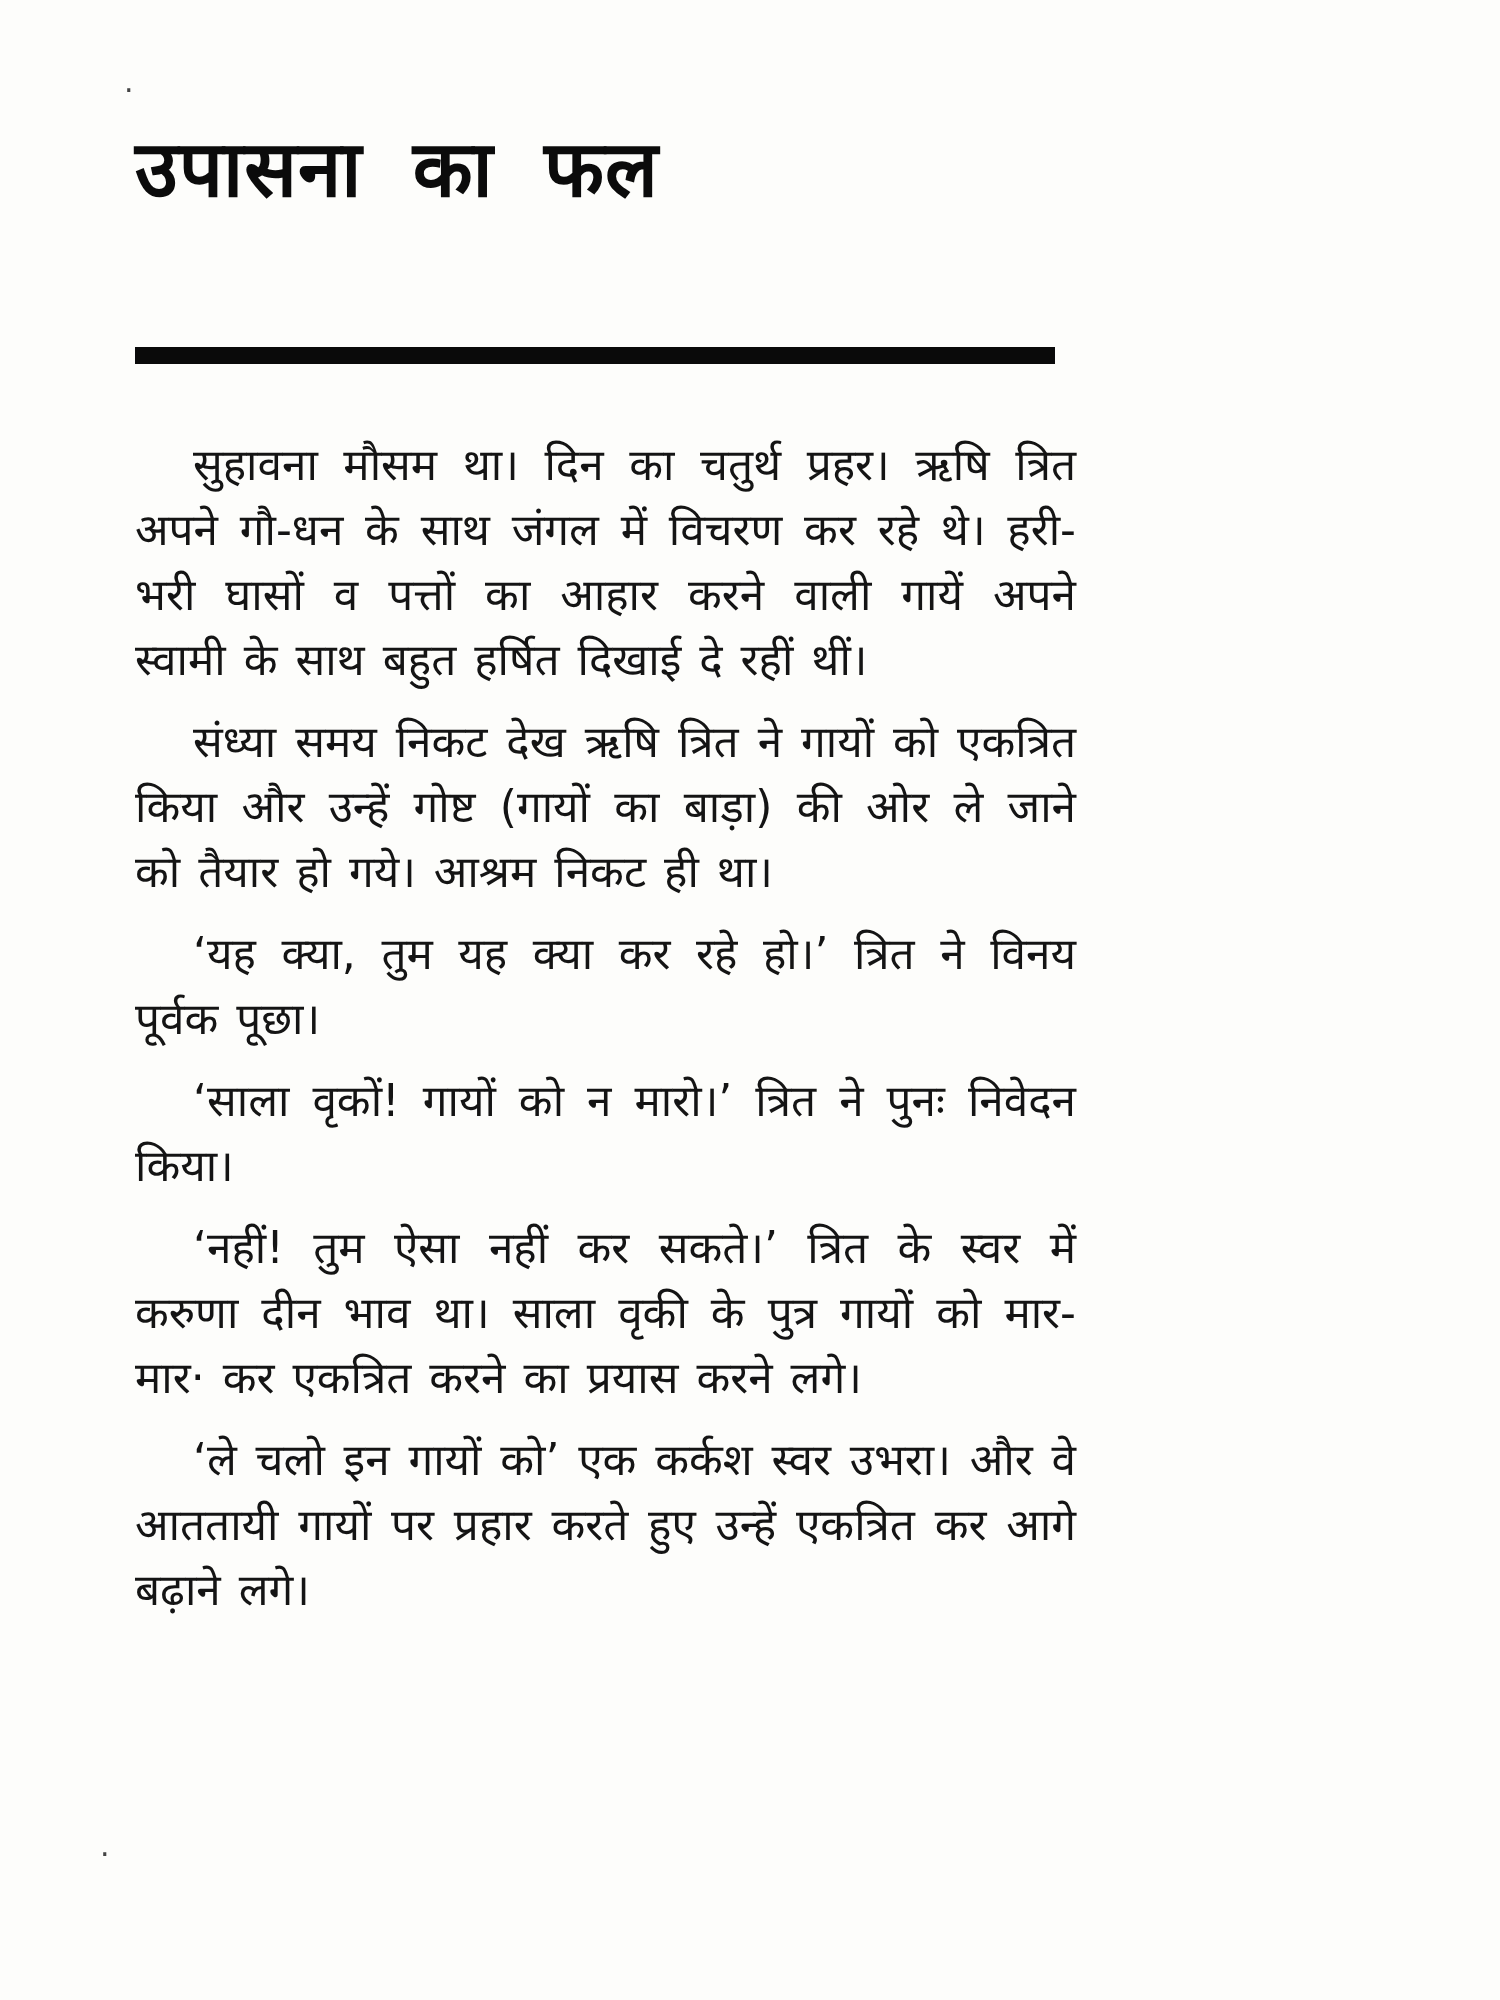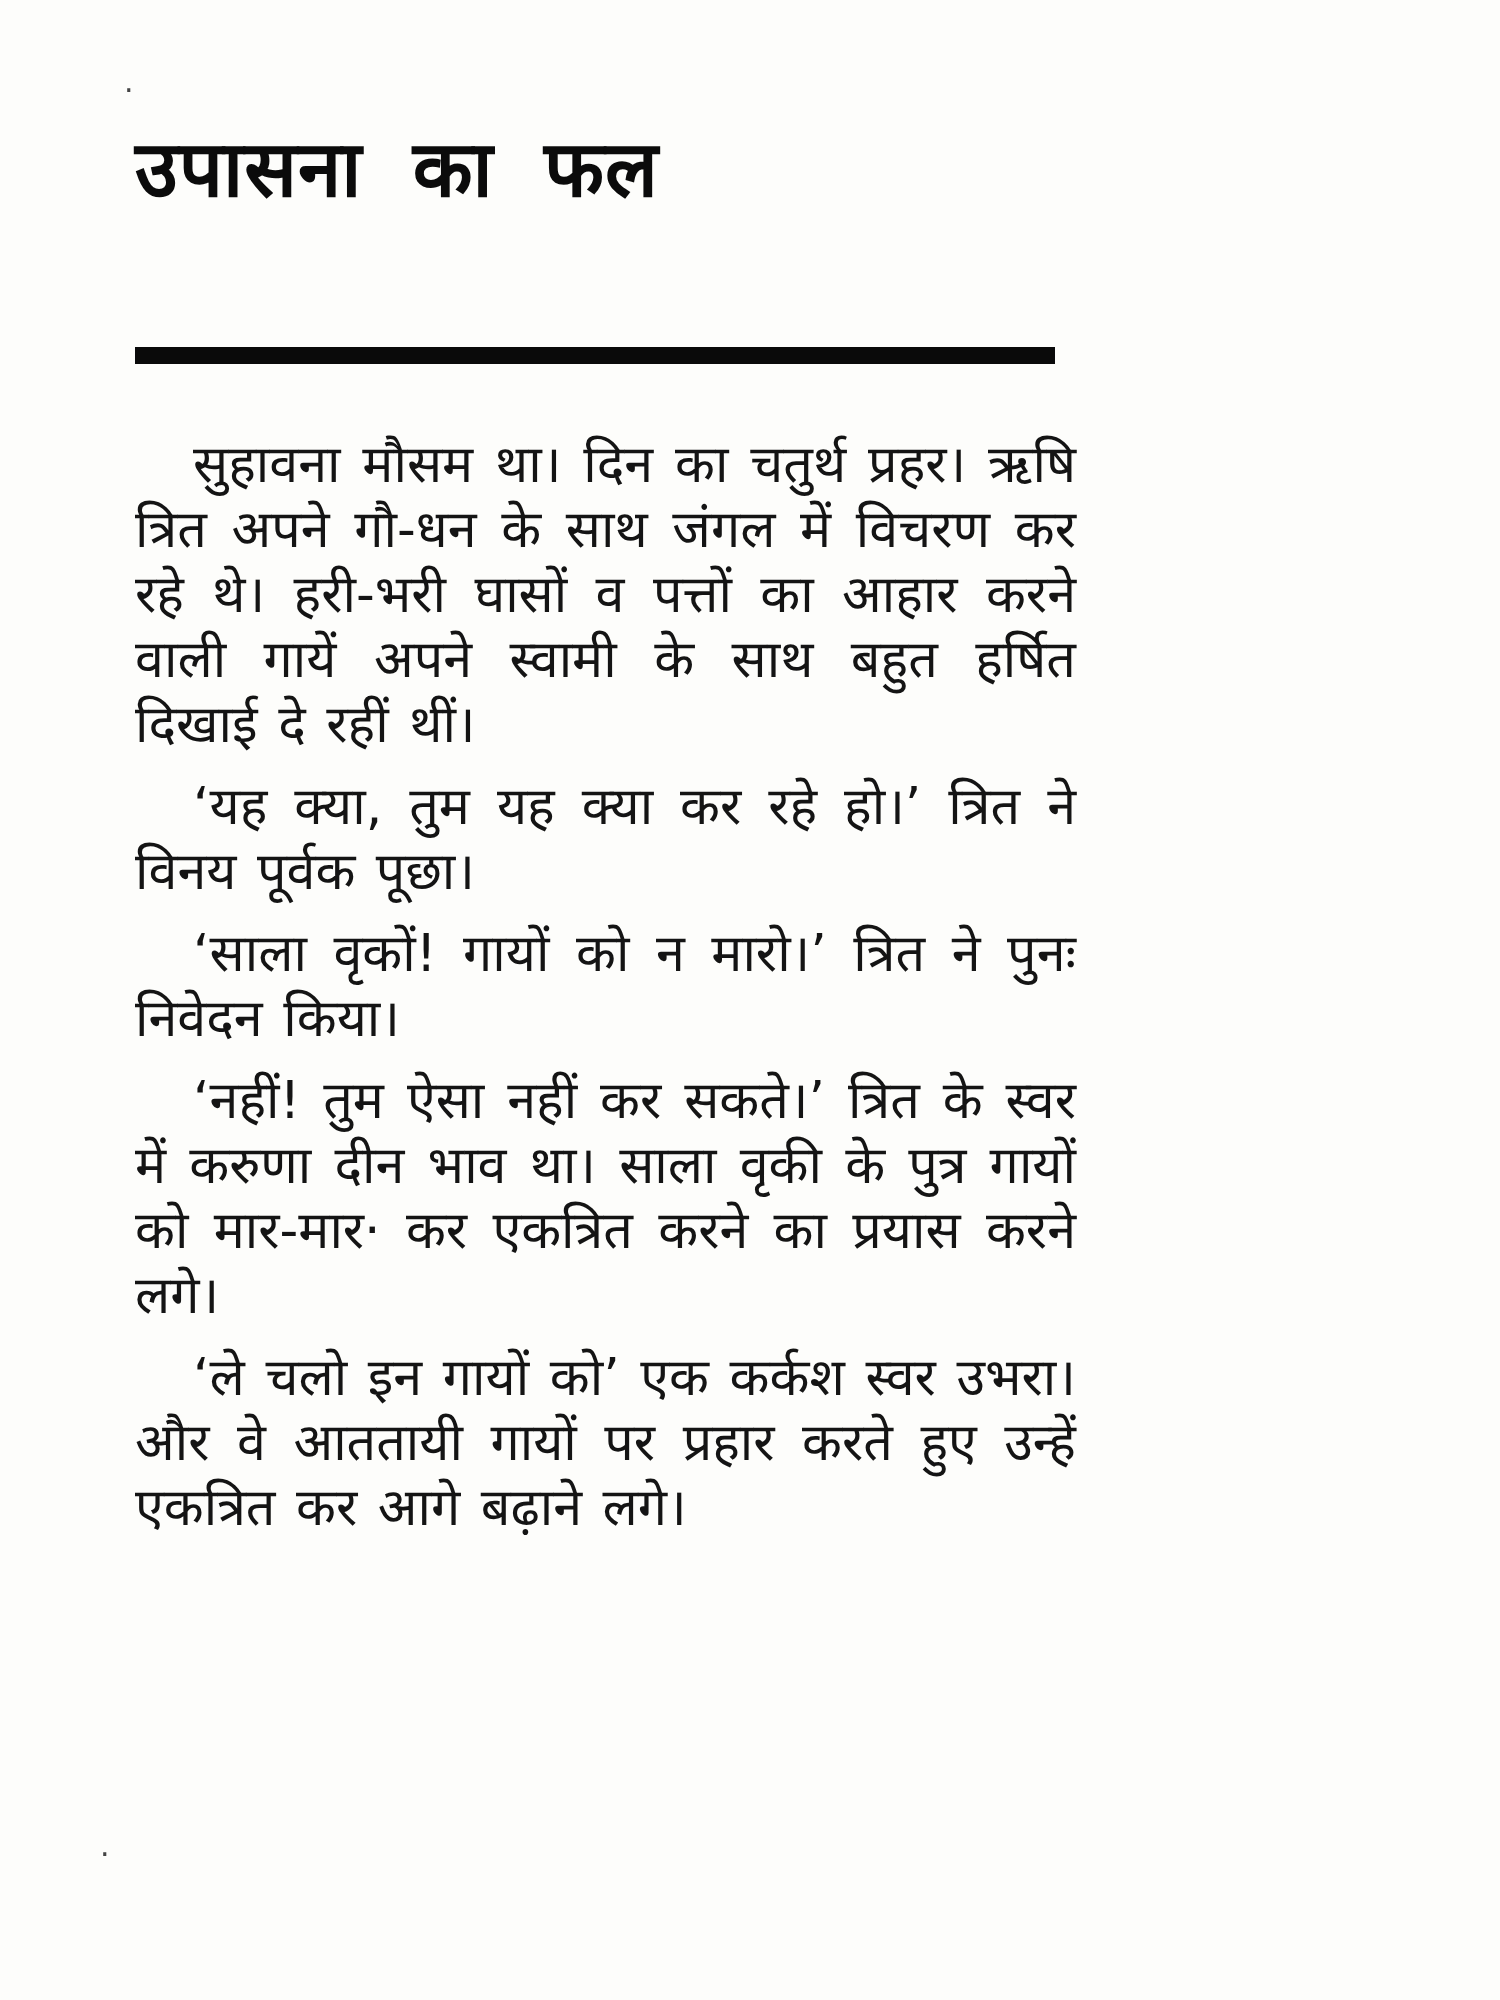--- a/index.html
+++ b/index.html
@@ -36,21 +36,21 @@
     background: #0a0a0a;
     border: none;
     margin: 126px 0 0 0;
     width: 920px;
   }
   .story {
     margin-top: 68px;
   }
   .story p {
     margin: 0 4px 17px 0;
-    font-size: 52px;
+    font-size: 44px;
     line-height: 65px;
     text-align: justify;
     text-indent: 58px;
     color: #141414;
     word-spacing: 4px;
   }
   .speck {
     position: absolute;
     font-size: 30px;
     color: #444444;
@@ -68,20 +68,21 @@
   <span class="speck speck-top-left">·</span>
 
   <div class="content">
 
     <h1 class="title">उपासना का फल</h1>
 
     <div class="rule"></div>
 
     <div class="story">
       <p>सुहावना मौसम था। दिन का चतुर्थ प्रहर। ऋषि त्रित अपने गौ-धन के साथ जंगल में विचरण कर रहे थे। हरी-भरी घासों व पत्तों का आहार करने वाली गायें अपने स्वामी के साथ बहुत हर्षित दिखाई दे रहीं थीं।</p>
+      <p>संध्या समय निकट देख ऋषि त्रित ने गायों को एकत्रित किया और उन्हें गोष्ट (गायों का बाड़ा) की ओर ले जाने को तैयार हो गये। आश्रम निकट ही था।</p>
       <p>‘यह क्या, तुम यह क्या कर रहे हो।’ त्रित ने विनय पूर्वक पूछा।</p>
       <p>‘साला वृकों! गायों को न मारो।’ त्रित ने पुनः निवेदन किया।</p>
       <p>‘नहीं! तुम ऐसा नहीं कर सकते।’  त्रित के स्वर में करुणा दीन भाव था। साला वृकी के पुत्र गायों को मार-मार· कर एकत्रित करने का प्रयास करने लगे।</p>
       <p>‘ले चलो इन गायों को’ एक कर्कश स्वर उभरा। और वे आततायी गायों पर प्रहार करते हुए उन्हें एकत्रित कर आगे बढ़ाने लगे।</p>
 
     </div>
 
   </div>
 
   <span class="speck speck-bottom-left">·</span>

